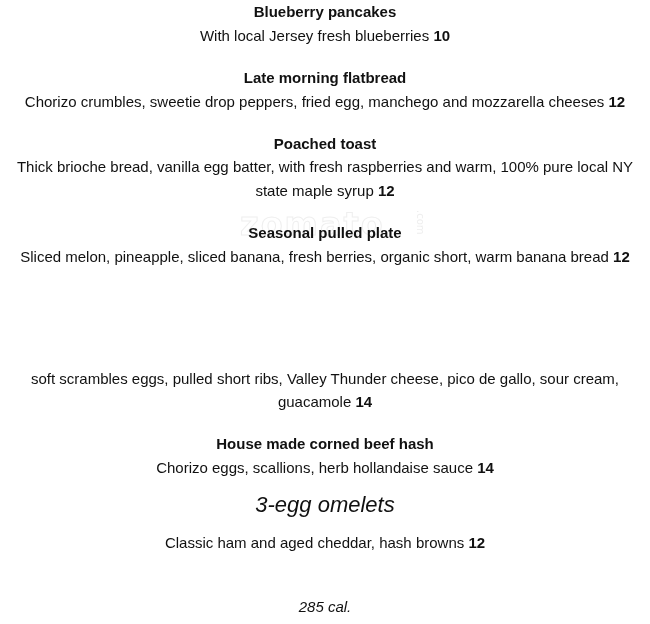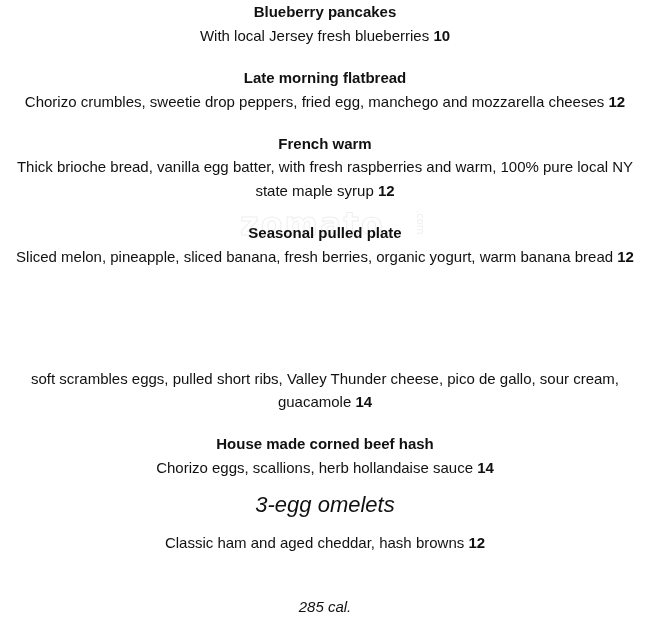--- a/index.html
+++ b/index.html
@@ -77,30 +77,30 @@
     <span>With local Jersey fresh blueberries</span>
     <span class="price">10</span>
   </div>
 
   <div class="line title" style="top:69px">Late morning flatbread</div>
   <div class="line" style="top:93px">
     <span>Chorizo crumbles, sweetie drop peppers, fried egg, manchego and mozzarella cheeses</span>
     <span class="price">12</span>
   </div>
 
-  <div class="line title" style="top:135px">French warm</div>
+  <div class="line title" style="top:135px">Poached toast</div>
   <div class="line" style="top:158px">Thick brioche bread, vanilla egg batter, with fresh raspberries and warm, 100% pure local NY</div>
   <div class="line" style="top:182px">
     <span>state maple syrup</span>
     <span class="price">12</span>
   </div>
 
   <div class="line title" style="top:224px">Seasonal pulled plate</div>
   <div class="line" style="top:248px">
-    <span>Sliced melon, pineapple, sliced banana, fresh berries, organic yogurt, warm banana bread</span>
+    <span>Sliced melon, pineapple, sliced banana, fresh berries, organic short, warm banana bread</span>
     <span class="price">12</span>
   </div>
 
 
   <div class="line" style="top:370px">soft scrambles eggs, pulled short ribs, Valley Thunder cheese, pico de gallo, sour cream,</div>
   <div class="line" style="top:393px">
     <span>guacamole</span>
     <span class="price">14</span>
   </div>
 

